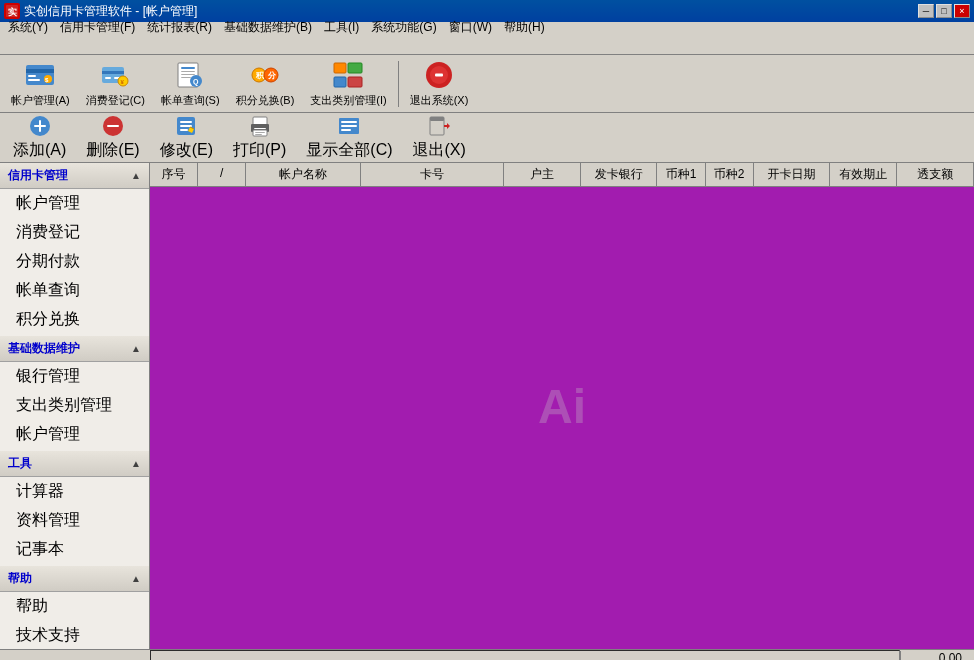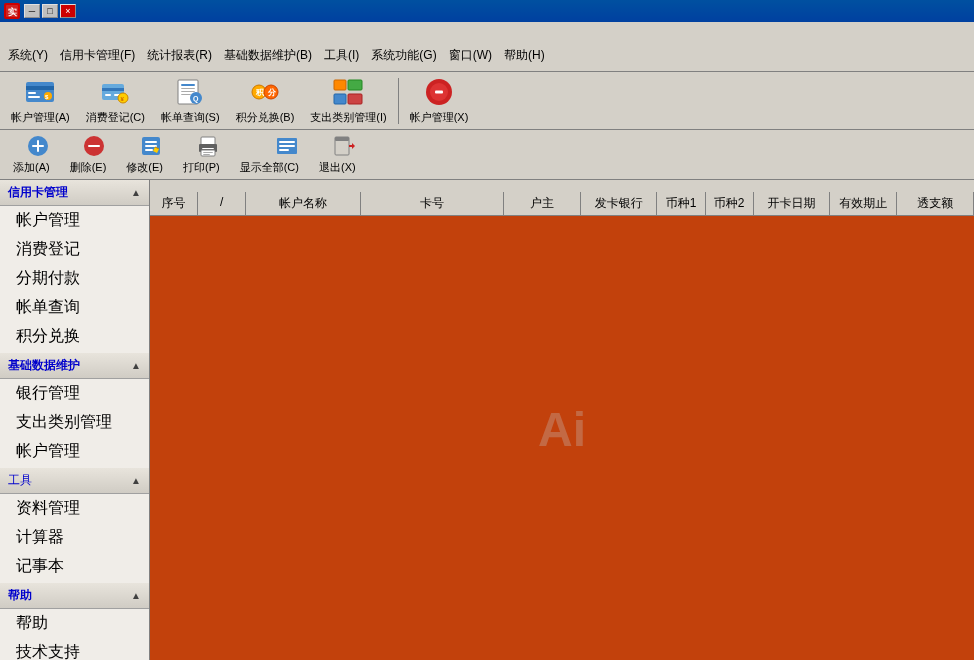--- a/index.html
+++ b/index.html
@@ -7,46 +7,46 @@
 
     
     #titlebar { background: linear-gradient(to bottom, #0050a0, #0040a0); height: 22px; display: flex; align-items: center; padding: 0 4px; color: white; font-size: 12px; user-select: none; }
     #titlebar .app-icon { width: 16px; height: 16px; background: #cc0000; border-radius: 2px; margin-right: 4px; display: flex; align-items: center; justify-content: center; font-size: 10px; color: white; font-weight: bold; flex-shrink: 0; }
     #titlebar .title-text { flex: 1; font-size: 12px; color: white; }
     #titlebar .win-controls { display: flex; gap: 2px; }
     #titlebar .win-btn { width: 16px; height: 14px; background: #c0c0c0; border: 1px outset #e0e0e0; display: flex; align-items: center; justify-content: center; font-size: 9px; cursor: pointer; color: #000; }
     #titlebar .win-btn.close { background: #cc0000; color: white; }
 
     
-    #menubar { background: #d4d0c8; height: 20px; display: flex; align-items: center; padding: 16px 2px; border-bottom: 1px solid #808080; margin-top: 17px; }
+    #menubar { background: #d4d0c8; height: 20px; display: flex; align-items: flex-end; padding: 16px 2px; border-bottom: 1px solid #808080; }
     #menubar .menu-item { padding: 2px 6px; cursor: pointer; font-size: 12px; color: #000; }
 
     
     #toolbar1 { background: #d4d0c8; height: 58px; display: flex; align-items: center; padding: 2px 4px; border-bottom: 1px solid #808080; gap: 2px; }
     .tool-btn { display: flex; flex-direction: column; align-items: center; justify-content: center; padding: 3px 6px; cursor: pointer; border: 1px solid transparent; min-width: 60px; height: 52px; font-size: 11px; color: #000; }
     .tool-icon { width: 32px; height: 32px; margin-bottom: 2px; display: flex; align-items: center; justify-content: center; }
     .separator-v { width: 1px; height: 46px; background: #808080; margin: 0 2px; }
 
     
     #toolbar2 { background: #d4d0c8; height: 50px; display: flex; align-items: center; padding: 2px 4px; border-bottom: 1px solid #808080; gap: 2px; }
-    .action-btn { display: flex; flex-direction: column; align-items: flex-end; justify-content: center; padding: 2px 8px; cursor: pointer; border: 1px solid transparent; min-width: 50px; height: 44px; font-size: 11px; color: #000; }
+    .action-btn { display: flex; flex-direction: column; align-items: center; justify-content: center; padding: 2px 8px; cursor: pointer; border: 1px solid transparent; min-width: 50px; height: 44px; font-size: 16px; color: #000; }
     .action-icon { width: 24px; height: 24px; margin-bottom: 2px; display: flex; align-items: center; justify-content: center; }
 
     
     #main { display: flex; height: calc(660px - 22px - 20px - 58px - 50px - 24px); }
 
     
     #sidebar { width: 150px; background: #f0ede8; border-right: 1px solid #808080; overflow-y: auto; flex-shrink: 0; }
     .sidebar-section { margin-bottom: 2px; }
     .sidebar-header { background: linear-gradient(to bottom, #e8e4dc, #d0ccc4); padding: 4px 8px; display: flex; align-items: center; justify-content: space-between; border-bottom: 1px solid #a0a0a0; cursor: pointer; font-weight: bold; color: #0000cc; font-size: 12px; gap: 32px; }
     .sidebar-header .collapse-icon { font-size: 10px; color: #404040; }
     .sidebar-item { padding: 4px 16px; cursor: pointer; color: #000; font-size: 16px; }
 
     
-    #table-area { flex: 1; background: #c2410c; overflow: auto; position: relative; margin-top: 12px; }
+    #table-area { flex: 1; background: #a21caf; overflow: auto; position: relative; }
     #table-header { display: flex; background: #d4d0c8; border-bottom: 1px solid #808080; position: sticky; top: 0; z-index: 10; }
     .th-cell { padding: 3px 4px; border-right: 1px solid #808080; font-size: 12px; text-align: center; background: #d4d0c8; white-space: nowrap; }
     .th-cell.seq { width: 50px; }
     .th-cell.name { width: 120px; }
     .th-cell.card { width: 150px; }
     .th-cell.owner { width: 80px; }
     .th-cell.bank { width: 80px; }
     .th-cell.cur1 { width: 50px; }
     .th-cell.cur2 { width: 50px; }
     .th-cell.opendate { width: 80px; }
@@ -72,20 +72,21 @@
 </head>
 <body>
 
 <div id="titlebar">
   <div class="app-icon">
     <svg width="14" height="14" viewBox="0 0 14 14">
       <rect x="1" y="1" width="12" height="12" rx="1" fill="#cc2222"></rect>
       <text x="3" y="11" font-size="9" fill="white" font-weight="bold">实</text>
     </svg>
   </div>
+  <span class="title-text">实创信用卡管理软件 - [帐户管理]</span>
   <div class="win-controls">
     <div class="win-btn">─</div>
     <div class="win-btn">□</div>
     <div class="win-btn close">×</div>
   </div>
 </div>
 
 <div id="menubar">
   <span class="menu-item">系统(Y)</span>
   <span class="menu-item">信用卡管理(F)</span>
@@ -171,21 +172,21 @@
   <div class="tool-btn">
     <div class="tool-icon">
       <svg width="32" height="32" viewBox="0 0 32 32">
         <circle cx="16" cy="16" r="13" fill="#cc2222"></circle>
         <rect x="10" y="14" width="12" height="4" fill="white" rx="1"></rect>
         <rect x="14" y="10" width="4" height="12" fill="white" rx="1"></rect>
         <circle cx="16" cy="16" r="9" fill="#dd3333"></circle>
         <rect x="12" y="14.5" width="8" height="3" fill="white" rx="1"></rect>
       </svg>
     </div>
-    <span>帐户管理(X)</span>
+    <span>退出系统(X)</span>
   </div>
 </div>
 
 <div id="toolbar2">
   <div class="action-btn">
     <div class="action-icon">
       <svg width="24" height="24" viewBox="0 0 24 24">
         <circle cx="12" cy="12" r="10" fill="#4488cc"></circle>
         <rect x="6" y="11" width="12" height="2" fill="white" rx="1"></rect>
         <rect x="11" y="6" width="2" height="12" fill="white" rx="1"></rect>
@@ -279,25 +280,25 @@
         <span style="color:#0000cc; font-weight:bold;">基础数据维护</span>
         <span class="collapse-icon">▲</span>
       </div>
       <div class="sidebar-item">银行管理</div>
       <div class="sidebar-item">支出类别管理</div>
       <div class="sidebar-item">帐户管理</div>
     </div>
 
     <div class="sidebar-section">
       <div class="sidebar-header">
-        <span style="color:#0000cc; font-weight:normal;">工具</span>
+        <span style="color:#0000cc; font-weight:bold;">工具</span>
         <span class="collapse-icon">▲</span>
       </div>
+      <div class="sidebar-item">计算器</div>
       <div class="sidebar-item">资料管理</div>
-      <div class="sidebar-item">计算器</div>
       <div class="sidebar-item">记事本</div>
     </div>
 
     <div class="sidebar-section">
       <div class="sidebar-header">
         <span style="color:#0000cc; font-weight:bold;">帮助</span>
         <span class="collapse-icon">▲</span>
       </div>
       <div class="sidebar-item">帮助</div>
       <div class="sidebar-item">技术支持</div>

